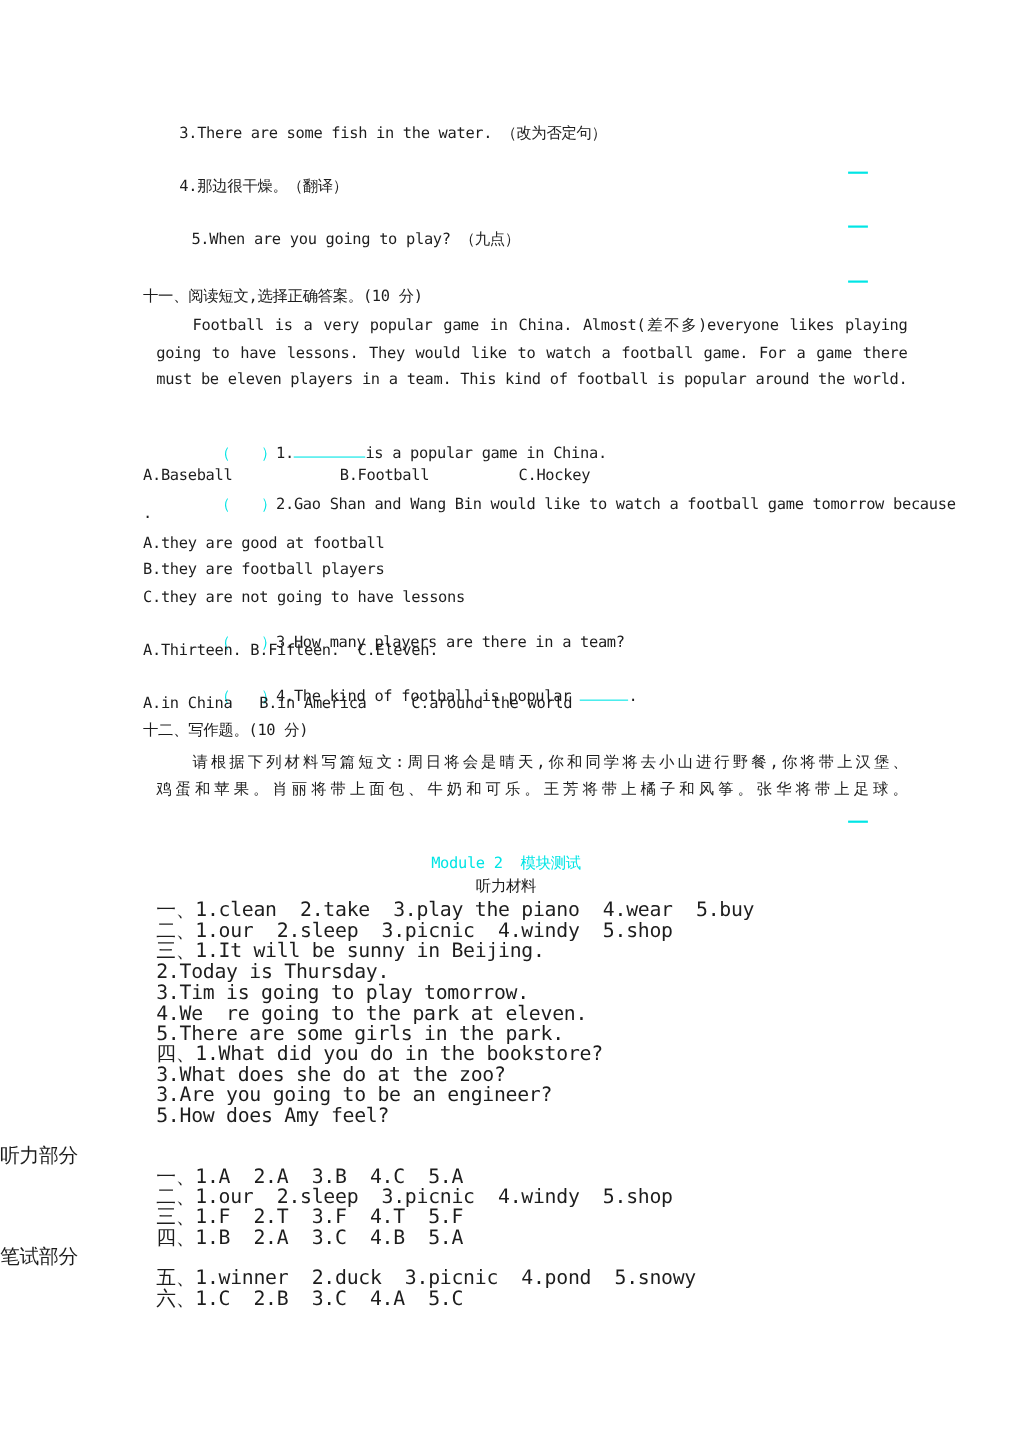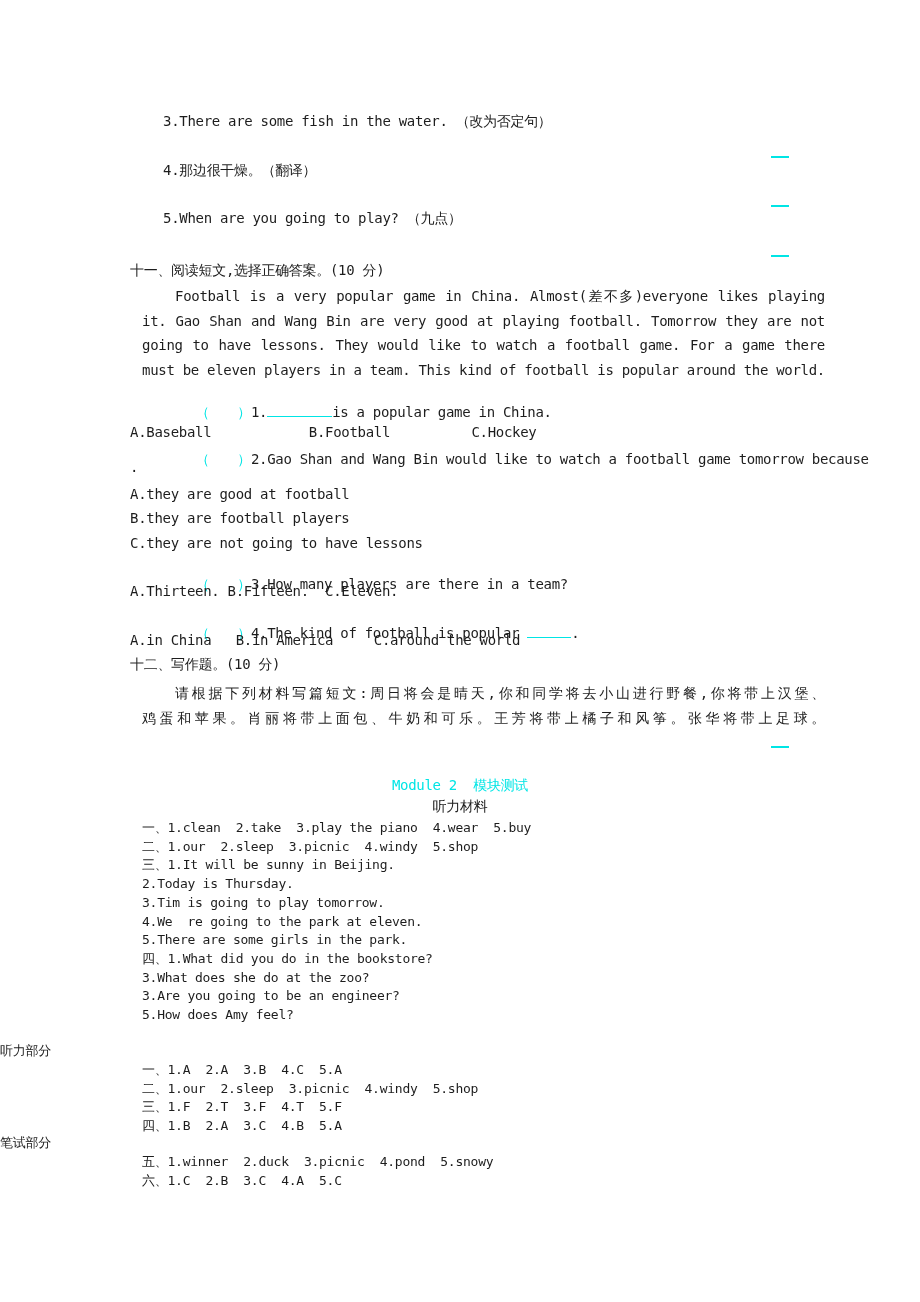--- a/index.html
+++ b/index.html
@@ -5,21 +5,21 @@
   :root { --accent:#00e5e5; --ink:#1d1d1d; --paper:#ffffff; }
   * { box-sizing: border-box; }
   html,body { margin:0; padding:0; background:#f0f0f0; }
   .page {
     position:relative; width:920px; height:1302px; margin:0 auto;
     background:var(--paper); color:var(--ink);
     font-family:"DejaVu Sans Mono","Liberation Mono",monospace;
     font-size:14px; letter-spacing:-0.3px; overflow:hidden;
   }
   .line { position:absolute; white-space:pre; line-height:17px; }
-  .small { font-size:13px; letter-spacing:-0.25px; }
+  .small { font-size:18px; letter-spacing:-0.25px; }
   .dash { position:absolute; left:771px; width:18px; height:2px; background:var(--accent); }
   .cyan { color:var(--accent); }
   .blank { display:inline-block; height:12px; border-bottom:1.5px solid var(--accent); }
   .paren-gap { display:inline-block; width:28px; }
   .block { position:absolute; left:142px; width:683px; }
   .jline { text-align:justify; text-align-last:justify; white-space:normal; }
   .indent { padding-left:33px; }
   .pass { line-height:24.6px; }
   .mat { line-height:18.7px; }
   .mat div { white-space:pre; }
@@ -32,27 +32,26 @@
 
 <div class="page">
 
   <div class="dash" style="top:156px"></div>
   <div class="dash" style="top:205px"></div>
   <div class="dash" style="top:255px"></div>
   <div class="dash" style="top:746px"></div>
 
   <div class="line" style="left:163px; top:113px">3.There are some fish in the water. （改为否定句）</div>
   <div class="line" style="left:163px; top:162px">4.那边很干燥。（翻译）</div>
-  <div class="line" style="left:163px; top:210px">5.When are you going to play? （九点）</div>
+  <div class="line" style="left:174px; top:210px">5.When are you going to play? （九点）</div>
 
   <div class="line" style="left:130px; top:262px">十一、阅读短文,选择正确答案。(10 分)</div>
 
   <div class="block pass" style="top:284px">
     <div class="jline indent">Football is a very popular game in China. Almost(差不多)everyone likes playing</div>
-    <div class="jline">it. Gao Shan and Wang Bin are very good at playing football. Tomorrow they are not</div>
     <div class="jline">going to have lessons. They would like to watch a football game. For a game there</div>
     <div class="jline">must be eleven players in a team. This kind of football is popular around the world.</div>
   </div>
 
   <div class="qrow" style="top:387px">
     <span class="cyan">（</span><span class="paren-gap"></span><span class="cyan">）</span><span>1.</span><span class="blank" style="width:65px"></span><span>is a popular game in China.</span>
   </div>
   <div class="line" style="left:130px; top:424px">A.Baseball            B.Football          C.Hockey</div>
 
   <div class="qrow" style="top:434px">

